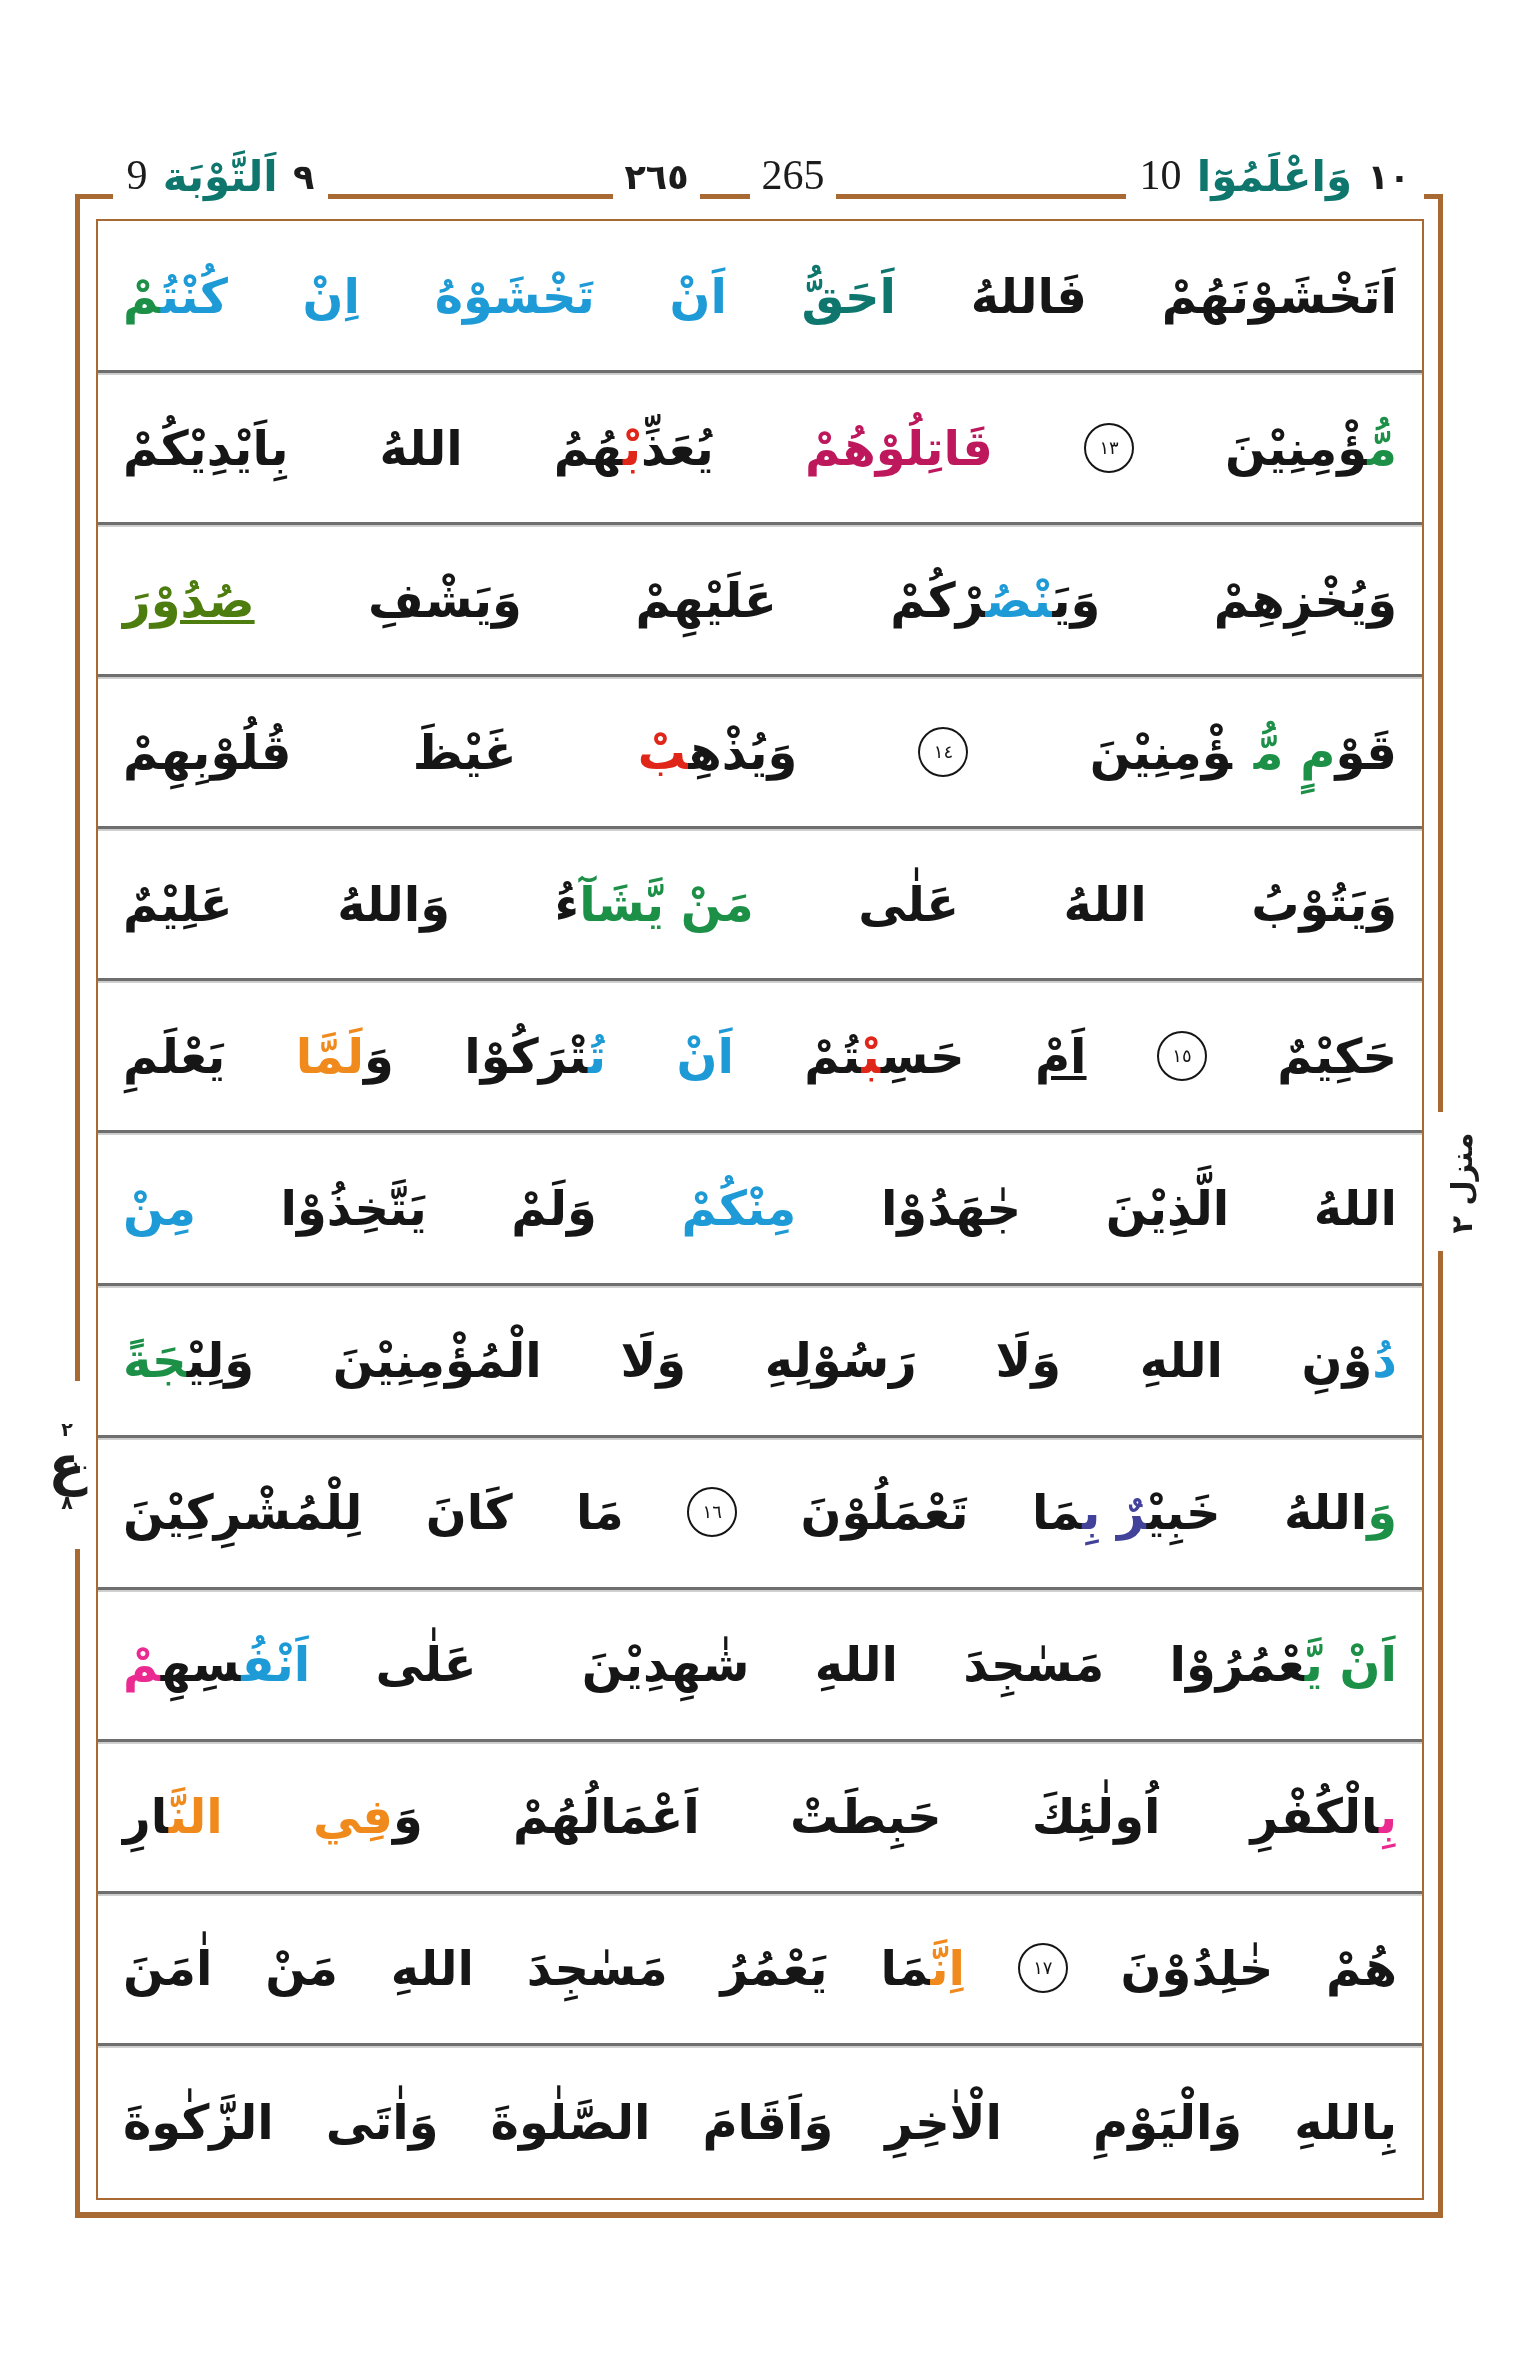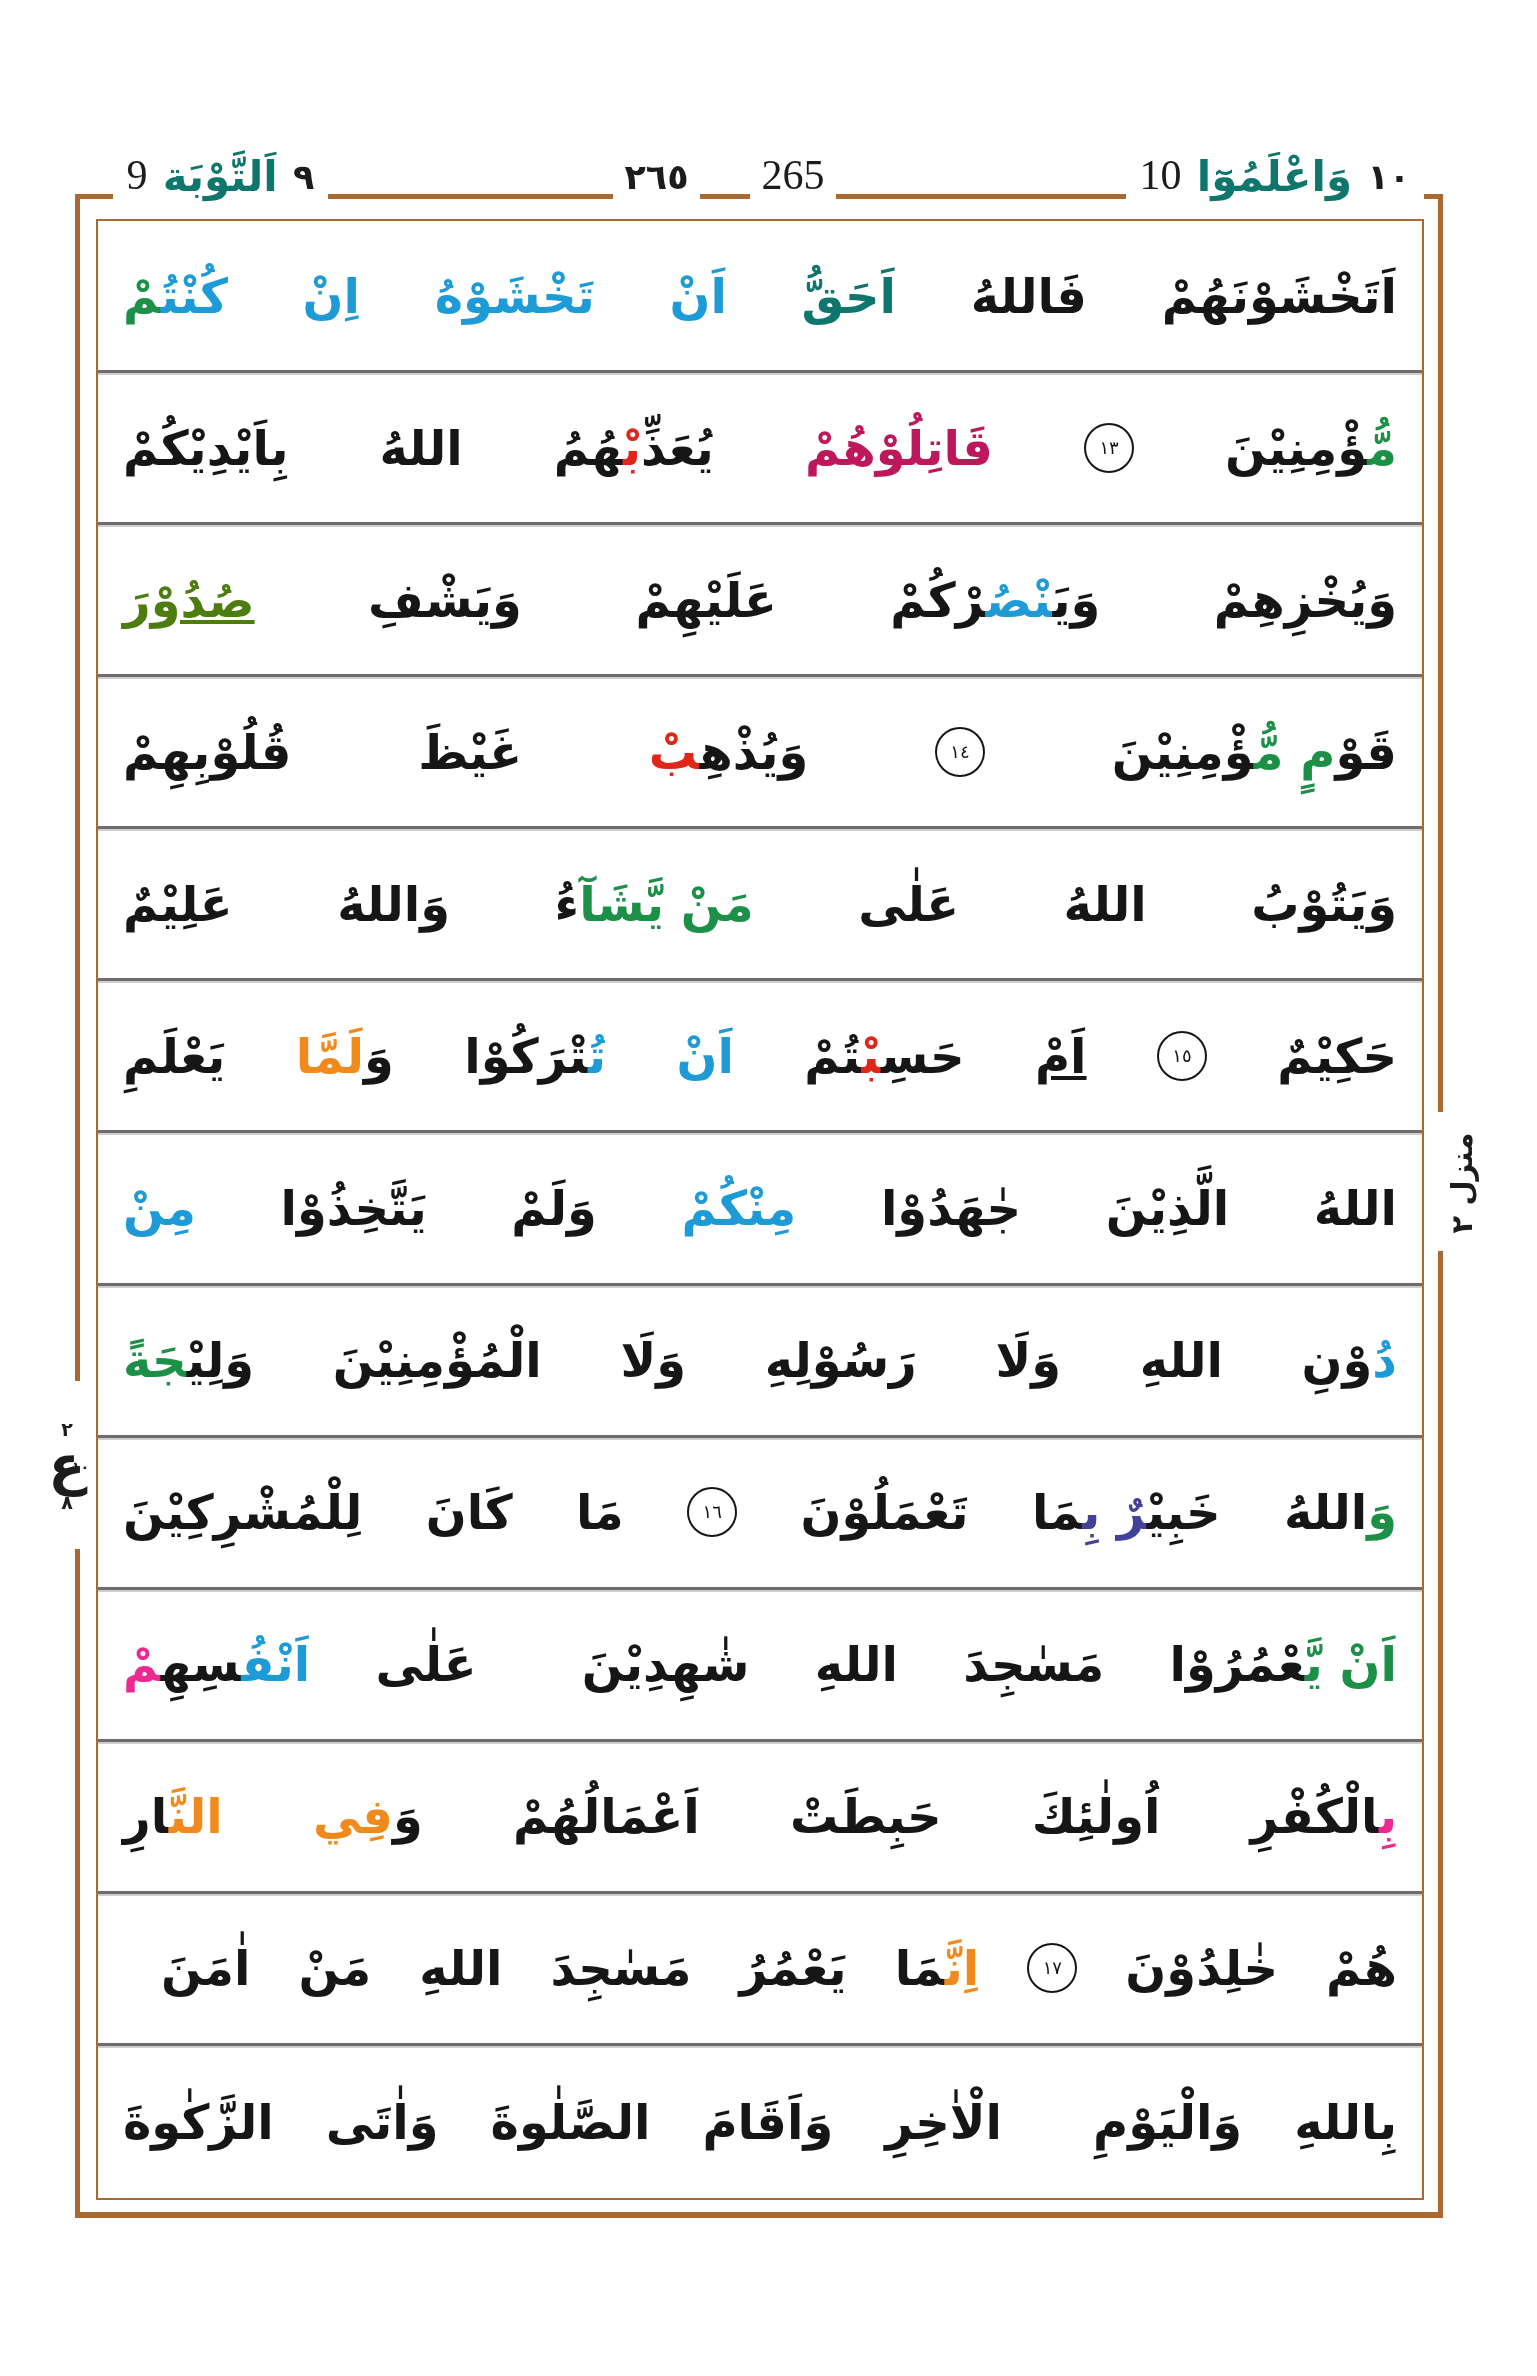--- a/index.html
+++ b/index.html
@@ -102,21 +102,21 @@
           <span class="word"><span style="color: rgb(22, 22, 22);">بِاَيْدِيْكُمْ</span></span>
         </div>
         <div class="qline">
           <span class="word"><span style="color: rgb(22, 22, 22);">وَيُخْزِهِمْ</span></span>
           <span class="word"><span style="color: rgb(22, 22, 22);">وَيَ</span><span style="color: rgb(30, 155, 215);">نْصُ</span><span style="color: rgb(22, 22, 22);">رْكُمْ</span></span>
           <span class="word"><span style="color: rgb(22, 22, 22);">عَلَيْهِمْ</span></span>
           <span class="word"><span style="color: rgb(22, 22, 22);">وَيَشْفِ</span></span>
           <span class="word"><span style="color: #4d7c0f; text-decoration: underline;">صُدُوْرَ</span></span>
         </div>
         <div class="qline">
-          <span class="word"><span style="color: rgb(22, 22, 22);">قَوْ</span><span style="color: rgb(29, 144, 72);">مٍ مُّ</span><span style="color: rgb(22, 22, 22);">ؤْمِنِيْنَ</span></span>
+          <span class="word"><span style="color: rgb(22, 22, 22);">قَوْ</span><span style="color: rgb(29, 144, 72); margin-left: 22px;">مٍ مُّ</span><span style="color: rgb(22, 22, 22);">ؤْمِنِيْنَ</span></span>
           <span class="verse">
             <span class="vnum">١٤</span>
           </span>
           <span class="word"><span style="color: rgb(22, 22, 22);">وَيُذْهِ</span><span style="color: rgb(224, 38, 24);">بْ</span></span>
           <span class="word"><span style="color: rgb(22, 22, 22);">غَيْظَ</span></span>
           <span class="word"><span style="color: rgb(22, 22, 22);">قُلُوْبِهِمْ</span></span>
         </div>
         <div class="qline">
           <span class="word"><span style="color: rgb(22, 22, 22);">وَيَتُوْبُ</span></span>
           <span class="word"><span style="color: rgb(22, 22, 22);">اللهُ</span></span>
@@ -186,21 +186,21 @@
           <span class="word"><span style="color: rgb(22, 22, 22);">هُمْ</span></span>
           <span class="word"><span style="color: rgb(22, 22, 22);">خٰلِدُوْنَ</span></span>
           <span class="verse">
             <span class="vnum">١٧</span>
           </span>
           <span class="word"><span style="color: rgb(240, 138, 29);">اِنَّ</span><span style="color: rgb(22, 22, 22);">مَا</span></span>
           <span class="word"><span style="color: rgb(22, 22, 22);">يَعْمُرُ</span></span>
           <span class="word"><span style="color: rgb(22, 22, 22);">مَسٰجِدَ</span></span>
           <span class="word"><span style="color: rgb(22, 22, 22);">اللهِ</span></span>
           <span class="word"><span style="color: rgb(22, 22, 22);">مَنْ</span></span>
-          <span class="word"><span style="color: rgb(22, 22, 22); margin-left: 38px;">اٰمَنَ</span></span>
+          <span class="word"><span style="color: rgb(22, 22, 22);">اٰمَنَ</span></span>
         </div>
         <div class="qline">
           <span class="word"><span style="color: rgb(22, 22, 22);">بِاللهِ</span></span>
           <span class="word"><span style="color: rgb(22, 22, 22); margin-left: 39px;">وَالْيَوْمِ</span></span>
           <span class="word"><span style="color: rgb(22, 22, 22);">الْاٰخِرِ</span></span>
           <span class="word"><span style="color: rgb(22, 22, 22);">وَاَقَامَ</span></span>
           <span class="word"><span style="color: rgb(22, 22, 22);">الصَّلٰوةَ</span></span>
           <span class="word"><span style="color: rgb(22, 22, 22);">وَاٰتَى</span></span>
           <span class="word"><span style="color: rgb(22, 22, 22);">الزَّكٰوةَ</span></span>
         </div>

